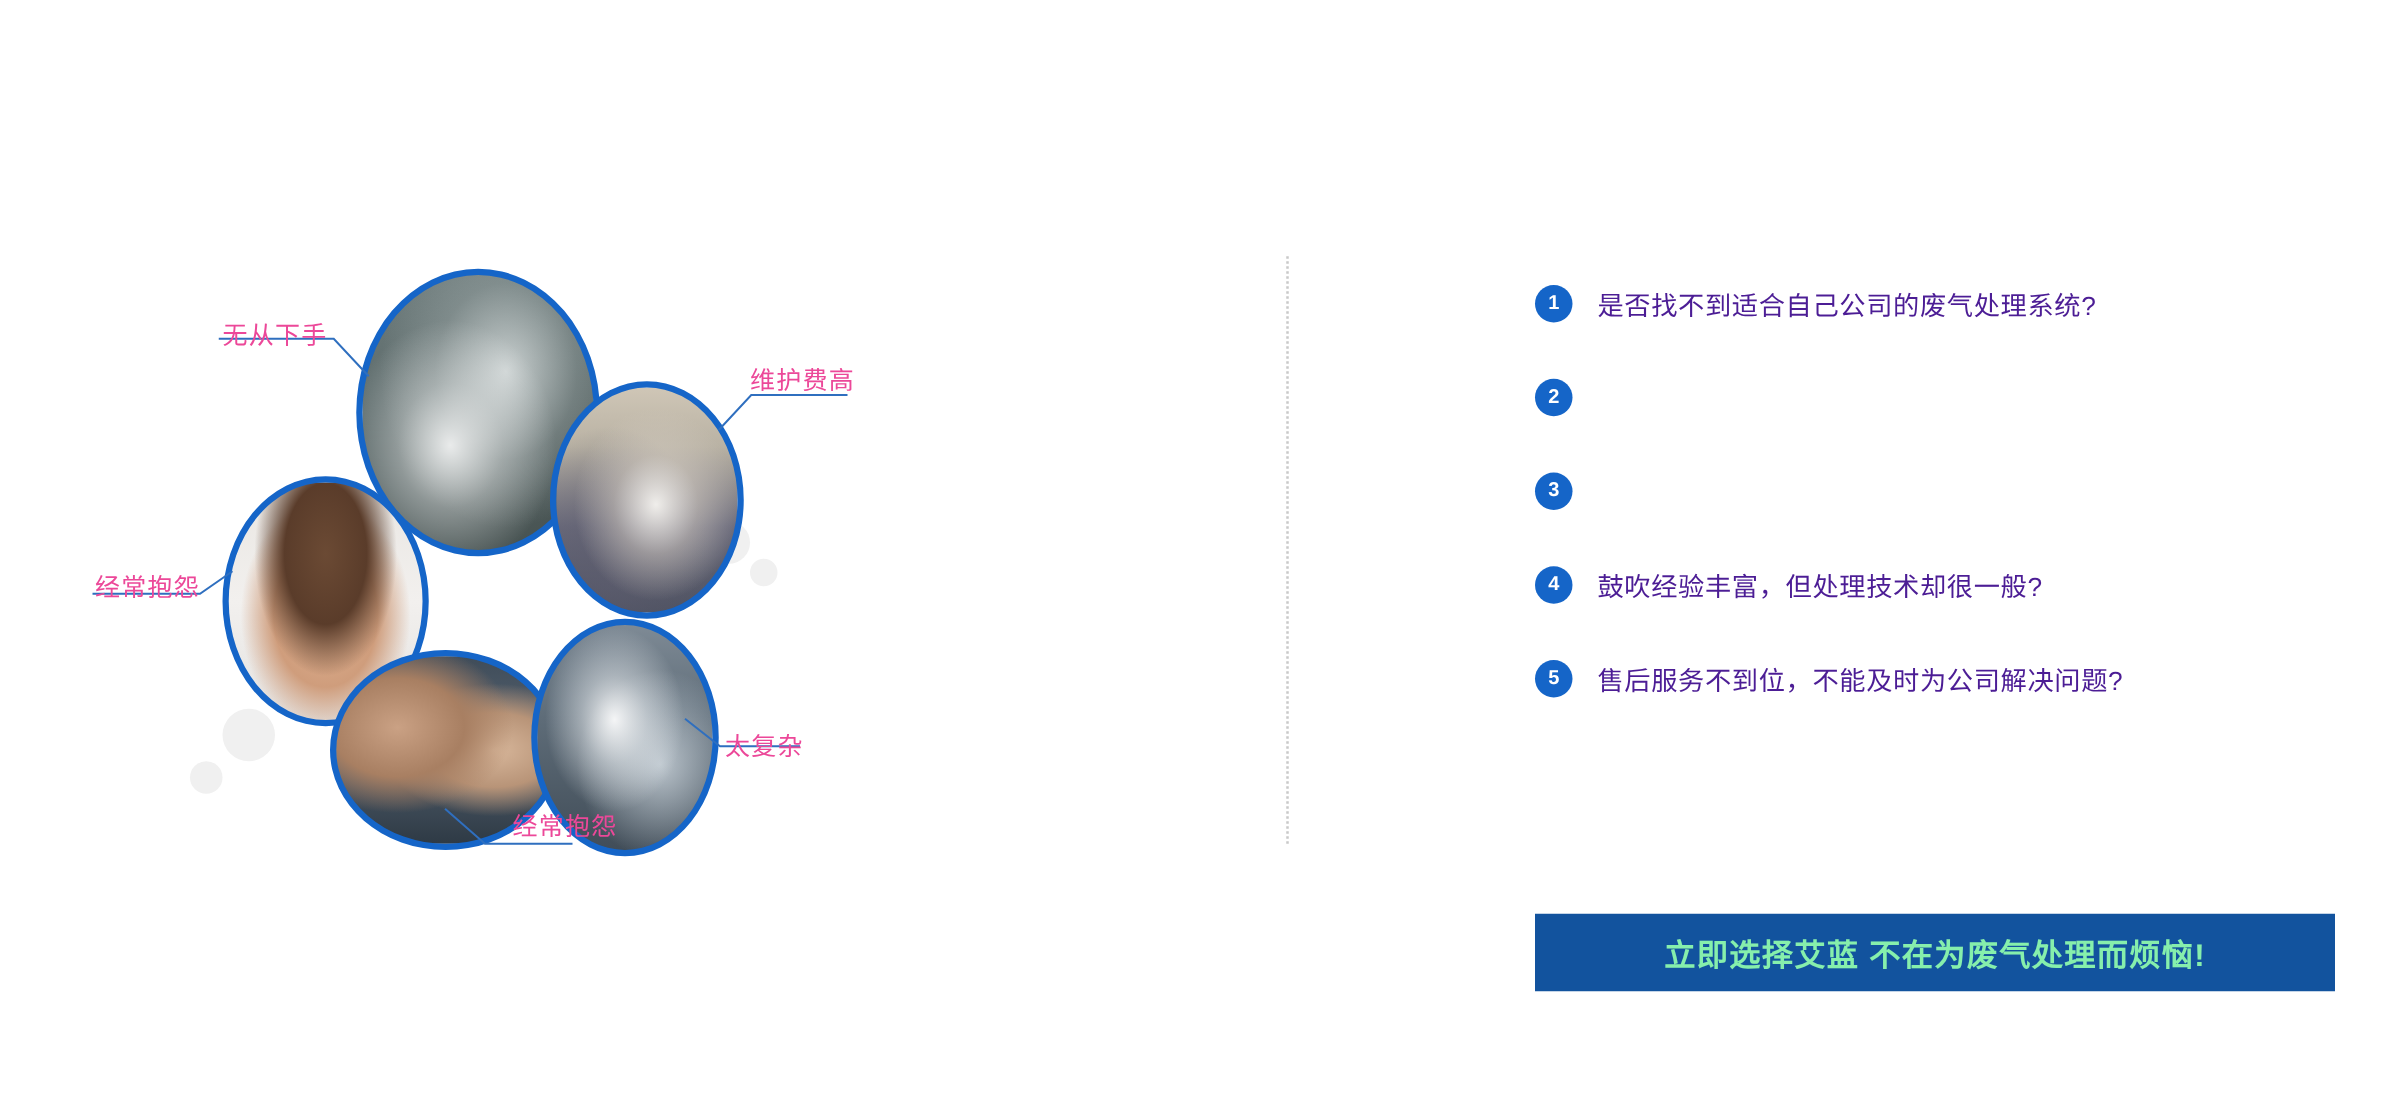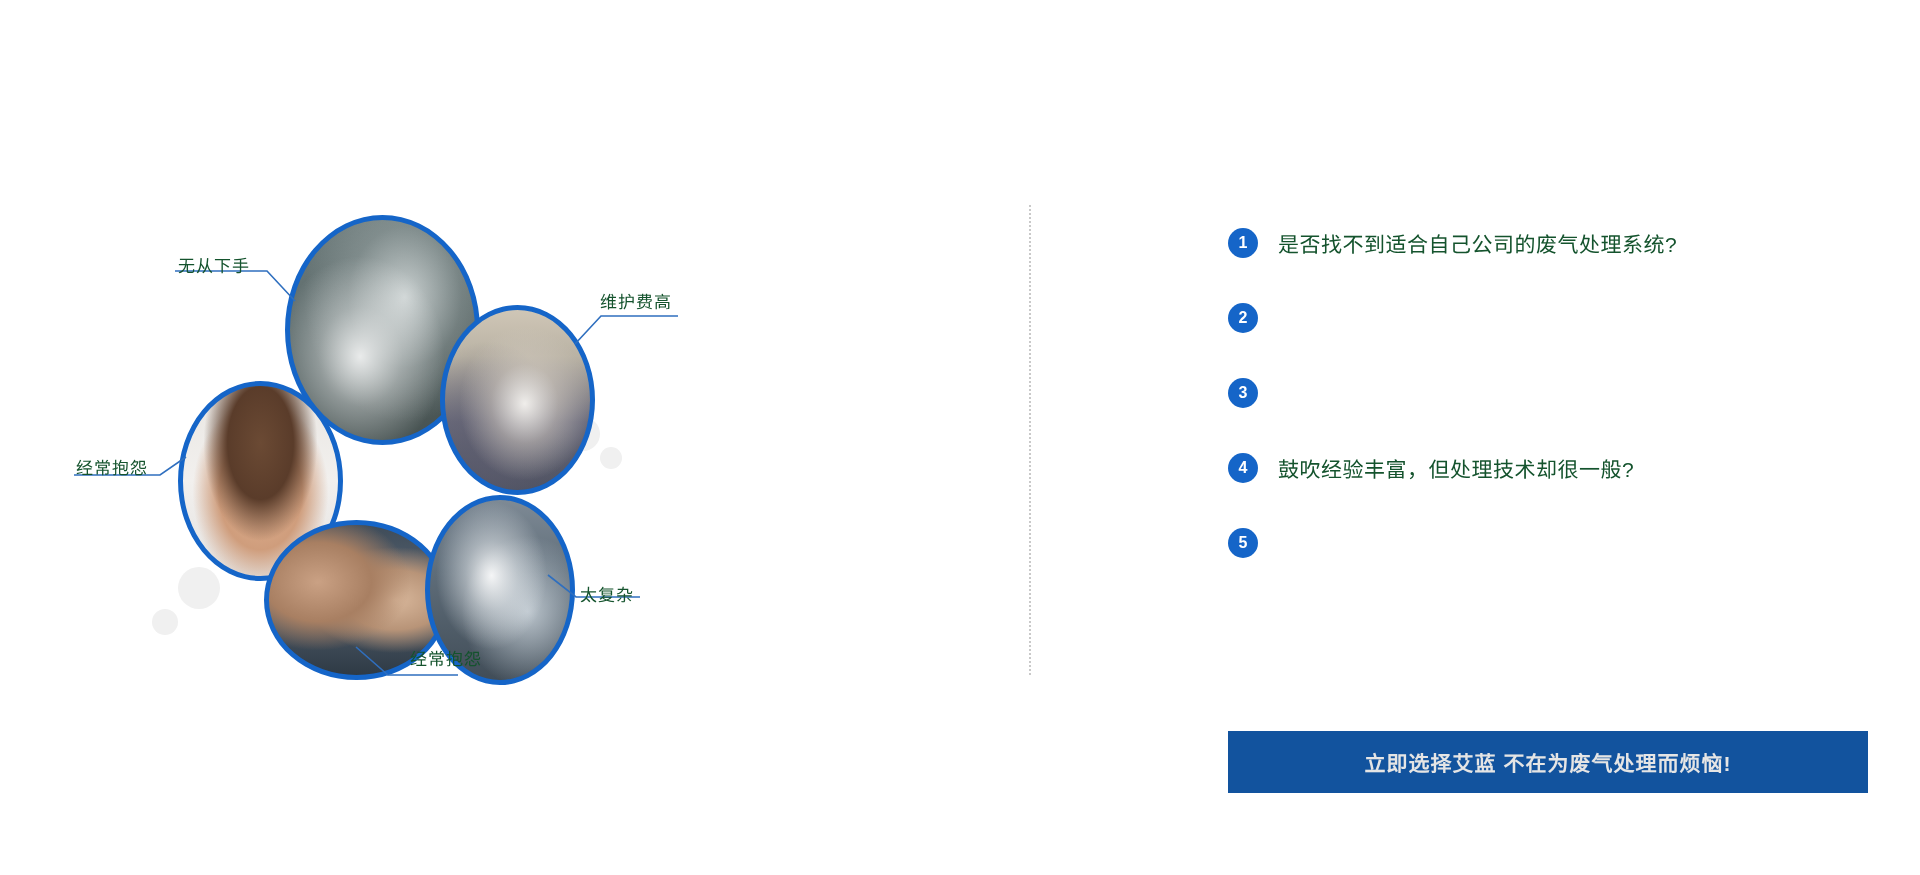--- a/index.html
+++ b/index.html
@@ -110,22 +110,22 @@
   }
 
   .deco-dot {
     position: absolute;
     border-radius: 50%;
     background: #f0f0f0;
   }
 
   .lbl {
     position: absolute;
-    font-size: 17px;
-    color: #14532d;
+    font-size: 20px;
+    color: #ec4899;
     white-space: nowrap;
     letter-spacing: 1px;
   }
   .leader { position: absolute; }
   .leader svg { display: block; overflow: visible; }
 
   
   .divider {
     position: absolute;
     left: 1029px;
@@ -156,34 +156,34 @@
     color: #ffffff;
     font-size: 16px;
     font-weight: 700;
     display: flex;
     align-items: center;
     justify-content: center;
     margin-right: 20px;
   }
   .qtext {
     font-size: 21px;
-    color: #14532d;
+    color: #4c1d95;
     white-space: nowrap;
     letter-spacing: .5px;
   }
 
   .cta {
     position: absolute;
     left: 1228px;
     top: 731px;
     width: 640px;
     height: 62px;
     background: #12539e;
-    color: #e5e5e5;
-    font-size: 21px;
+    color: #86efac;
+    font-size: 25px;
     font-weight: 700;
     letter-spacing: 1px;
     display: flex;
     align-items: center;
     justify-content: center;
     border: none;
     cursor: pointer;
     font-family: "Liberation Sans", "DejaVu Sans", sans-serif;
   }
 </style>
@@ -265,18 +265,19 @@
       <span class="num">3</span>
     </div>
 
     <div class="qrow">
       <span class="num">4</span>
       <span class="qtext">鼓吹经验丰富，但处理技术却很一般?</span>
     </div>
 
     <div class="qrow">
       <span class="num">5</span>
+      <span class="qtext">售后服务不到位，不能及时为公司解决问题?</span>
     </div>
   </div>
 
   <button class="cta">立即选择艾蓝  不在为废气处理而烦恼!</button>
 
 </div>
 
 </body></html>

